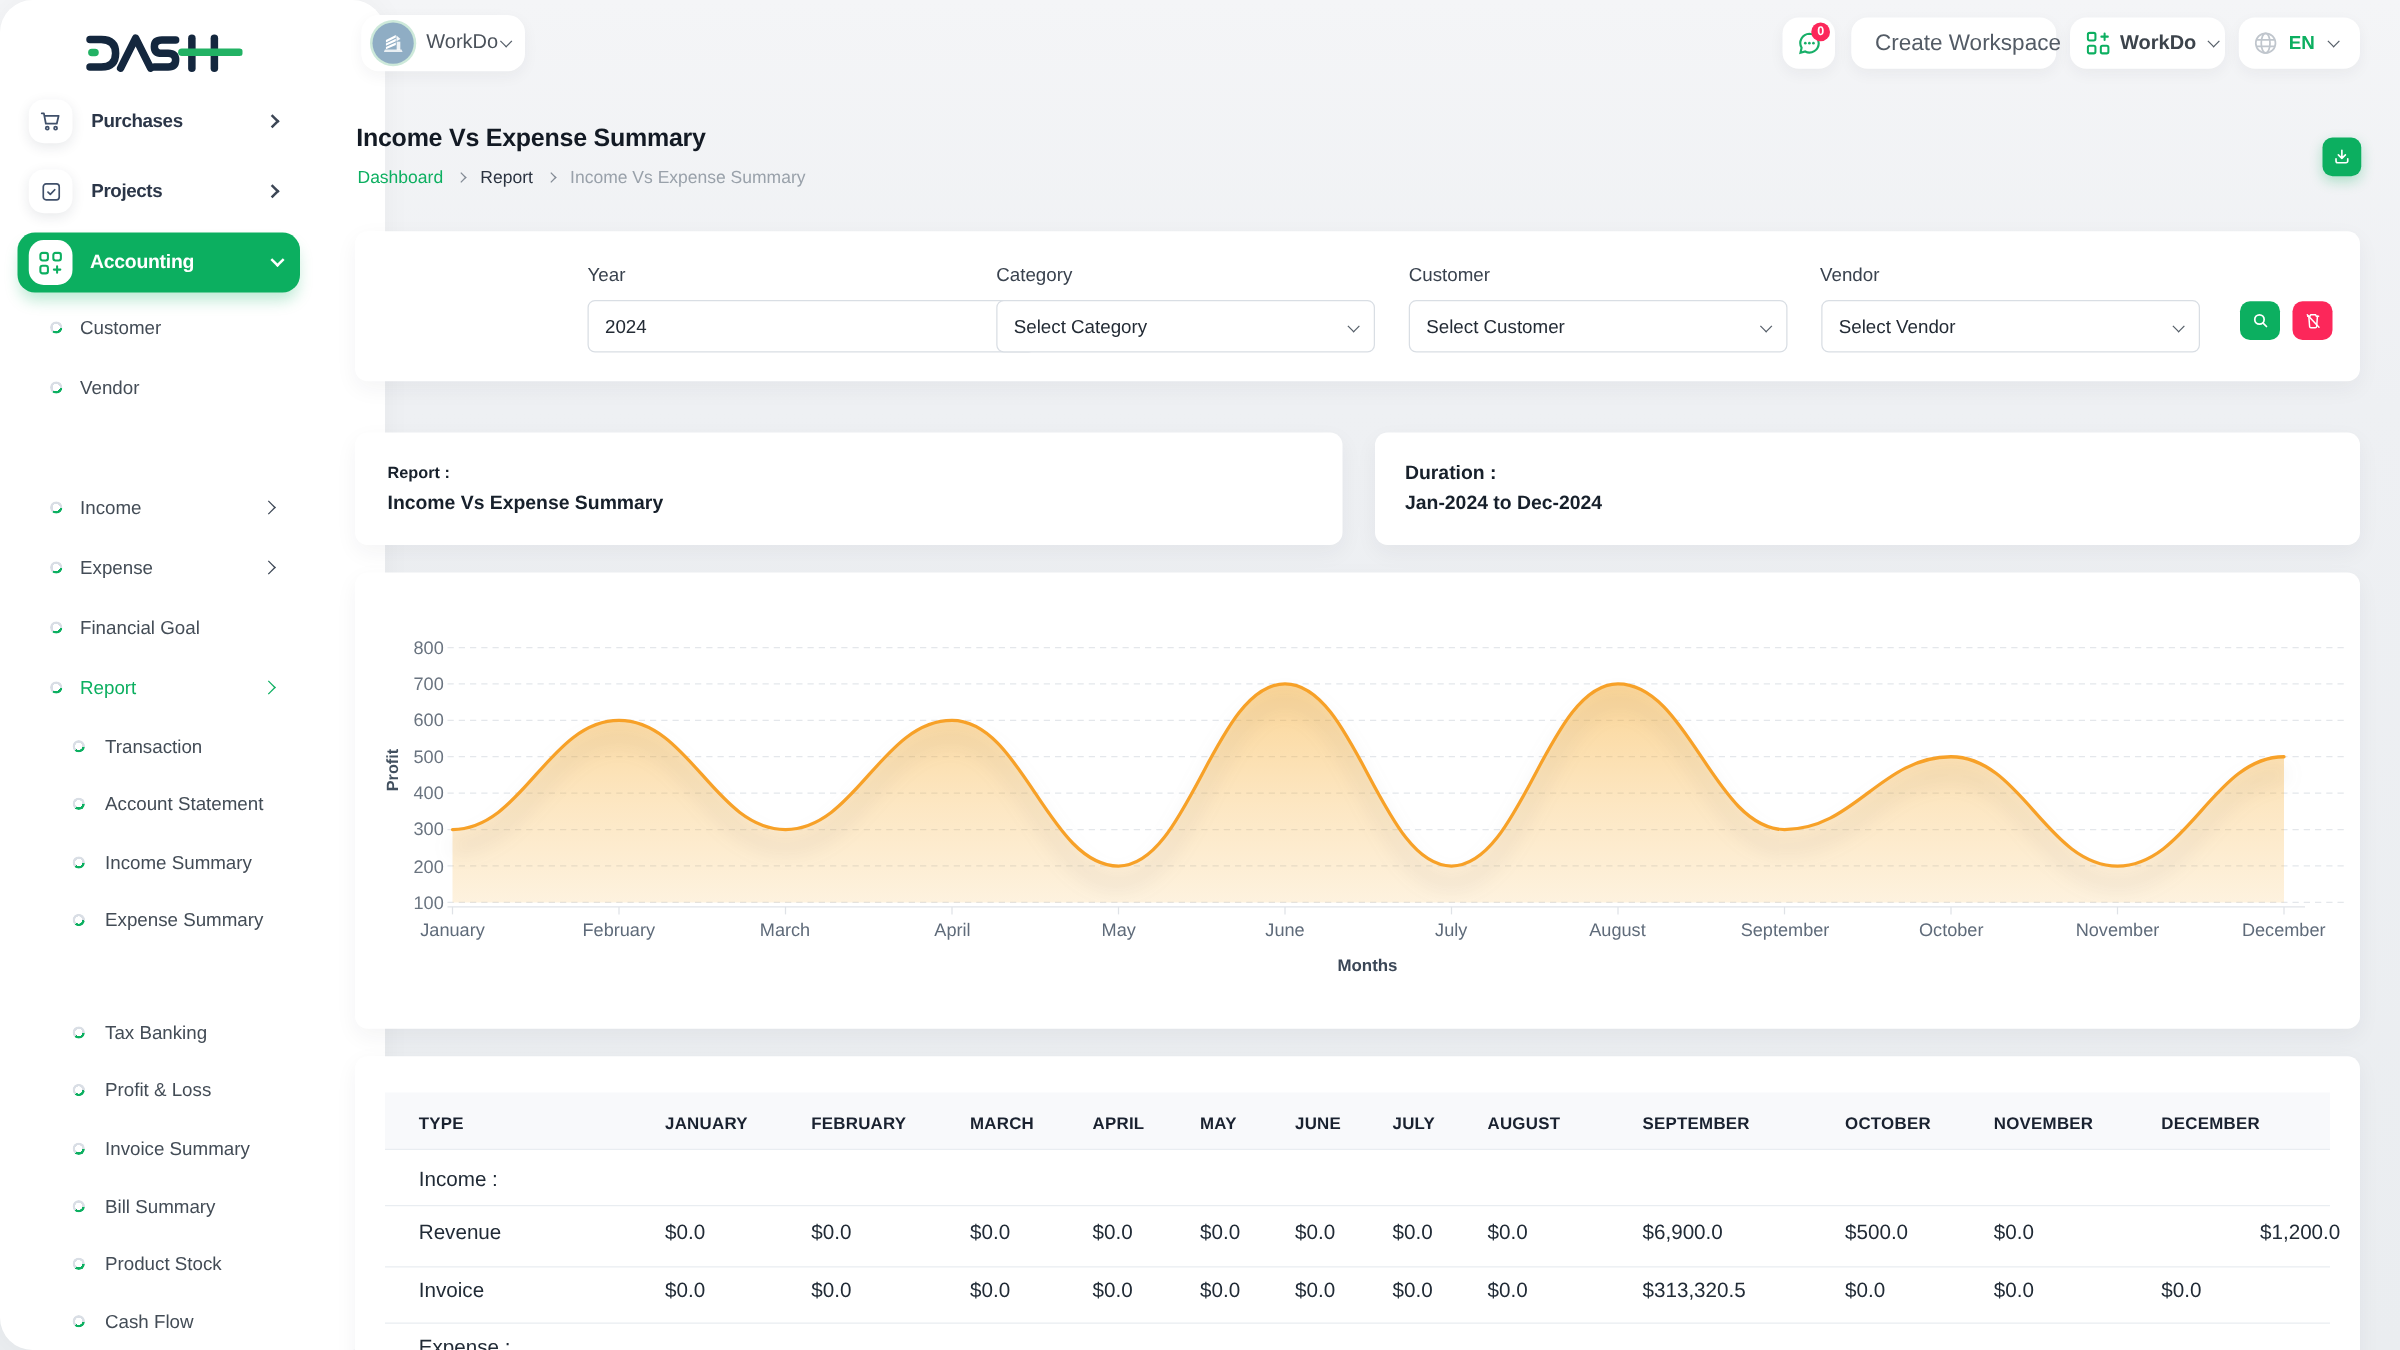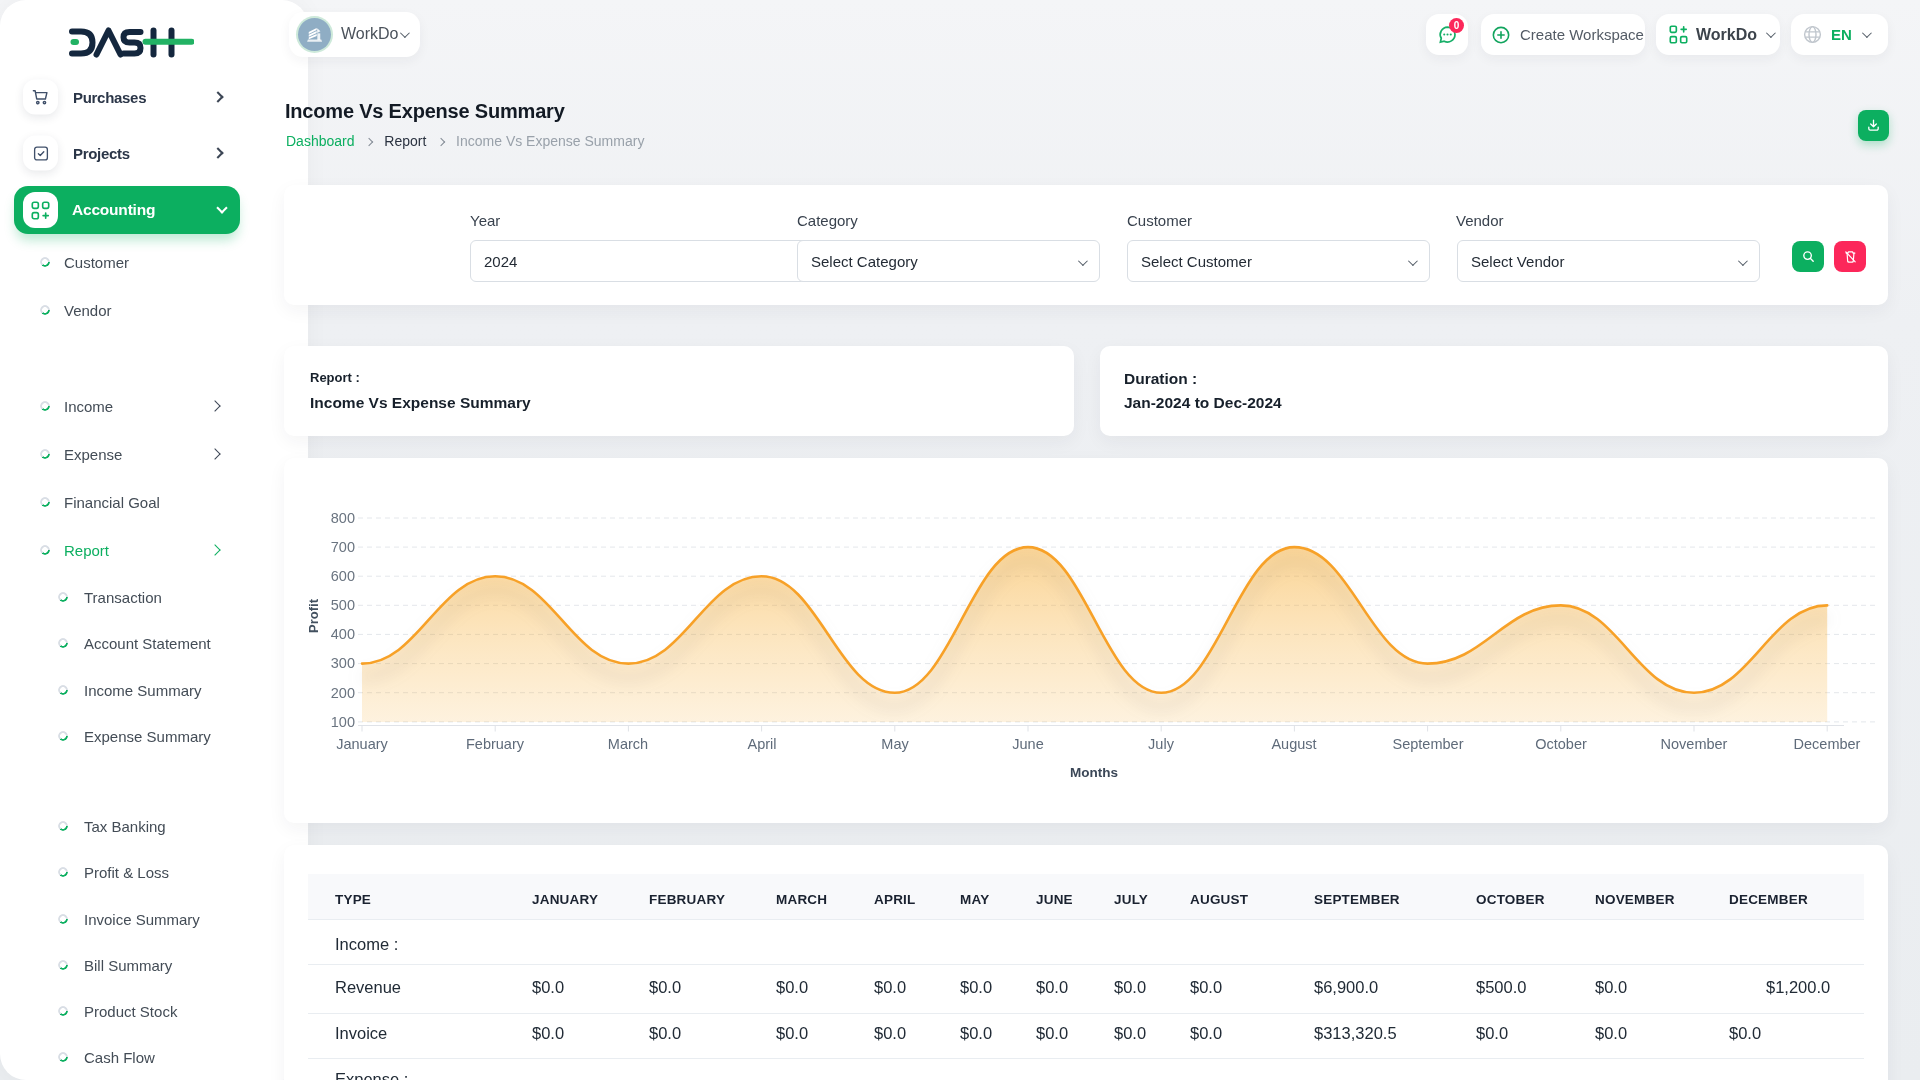--- a/index.html
+++ b/index.html
@@ -183,21 +183,21 @@
       </g>
     </svg>
   <span class="abs" style="left:23px;top:4px;width:15px;height:15px;background:#fc275a;border-radius:50%;color:#fff;font-size:10px;font-weight:bold;display:flex;align-items:center;justify-content:center">0</span>
 </div>
 
 <div class="pill" style="left:1481px;top:14px;width:164px;height:41px;border-radius:13px">
   <svg style="margin-left:10px" width="20" height="20" viewBox="0 0 24 24" fill="none" stroke="#12a45e" stroke-width="1.9" stroke-linecap="round">
       <circle cx="12" cy="12" r="9.2"></circle>
       <path d="M12 8.2v7.6M8.2 12h7.6"></path>
     </svg>
-  <span class="htxt" style="margin-left:9px;white-space:nowrap;font-size:15px">Create Workspace</span>
+  <span class="htxt" style="margin-left:9px;white-space:nowrap;font-size:18px">Create Workspace</span>
 </div>
 
 <div class="pill" style="left:1656px;top:14px;width:124px;height:41px;border-radius:13px">
   <svg style="margin-left:13px" width="19" height="19" viewBox="0 0 22 22" fill="none" stroke="#0caf60" stroke-width="1.9" stroke-linecap="round">
       <rect x="1.5" y="1.5" width="7" height="7" rx="1.5"></rect>
       <rect x="1.5" y="13.5" width="7" height="7" rx="1.5"></rect>
       <rect x="13.5" y="13.5" width="7" height="7" rx="1.5"></rect>
       <path d="M17 2v6M14 5h6"></path>
     </svg>
   <span class="htxt" style="margin-left:8px;color:#3c434b;font-weight:600">WorkDo</span>
@@ -349,21 +349,21 @@
 <span class="td" style="left:649px;top:987px">$0.0</span>
 <span class="td" style="left:776px;top:987px">$0.0</span>
 <span class="td" style="left:874px;top:987px">$0.0</span>
 <span class="td" style="left:960px;top:987px">$0.0</span>
 <span class="td" style="left:1036px;top:987px">$0.0</span>
 <span class="td" style="left:1114px;top:987px">$0.0</span>
 <span class="td" style="left:1190px;top:987px">$0.0</span>
 <span class="td" style="left:1314px;top:987px">$6,900.0</span>
 <span class="td" style="left:1476px;top:987px">$500.0</span>
 <span class="td" style="left:1595px;top:987px">$0.0</span>
-<span class="td" style="left:1766px;top:987px">$1,200.0</span>
+<span class="td" style="left:1808px;top:987px">$1,200.0</span>
 <span class="td" style="left:532px;top:1033px">$0.0</span>
 <span class="td" style="left:649px;top:1033px">$0.0</span>
 <span class="td" style="left:776px;top:1033px">$0.0</span>
 <span class="td" style="left:874px;top:1033px">$0.0</span>
 <span class="td" style="left:960px;top:1033px">$0.0</span>
 <span class="td" style="left:1036px;top:1033px">$0.0</span>
 <span class="td" style="left:1114px;top:1033px">$0.0</span>
 <span class="td" style="left:1190px;top:1033px">$0.0</span>
 <span class="td" style="left:1314px;top:1033px">$313,320.5</span>
 <span class="td" style="left:1476px;top:1033px">$0.0</span>

